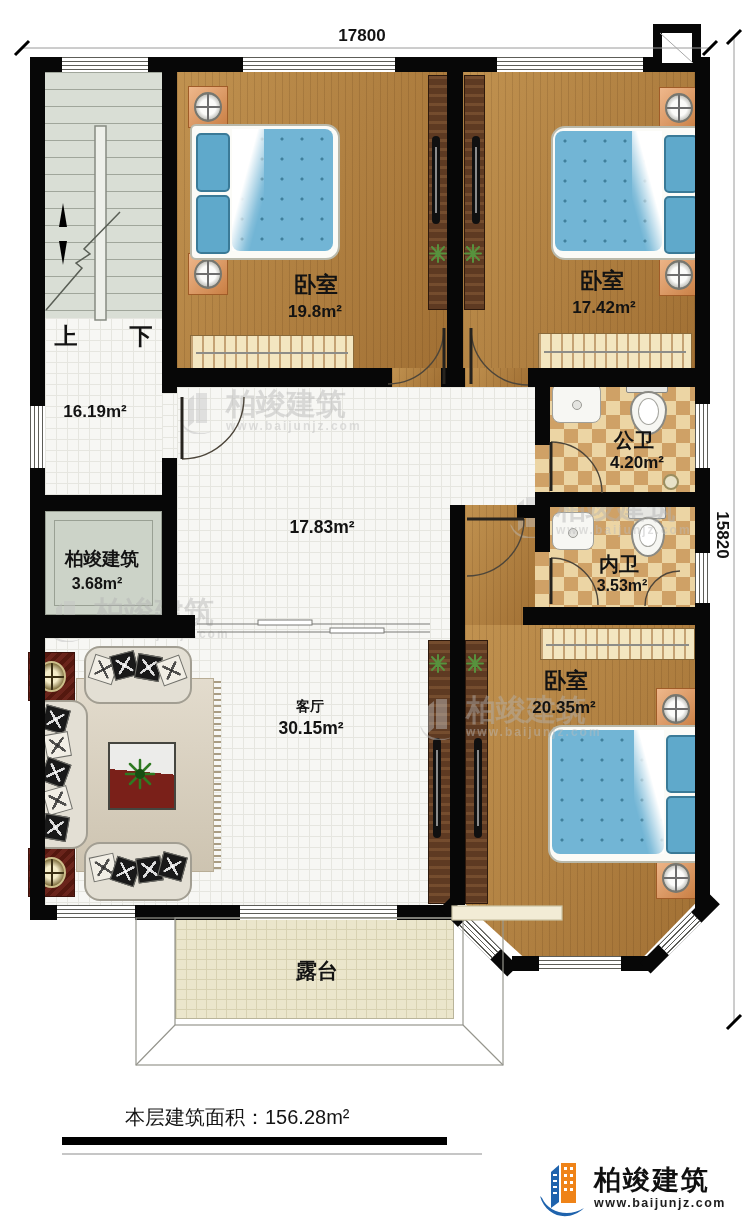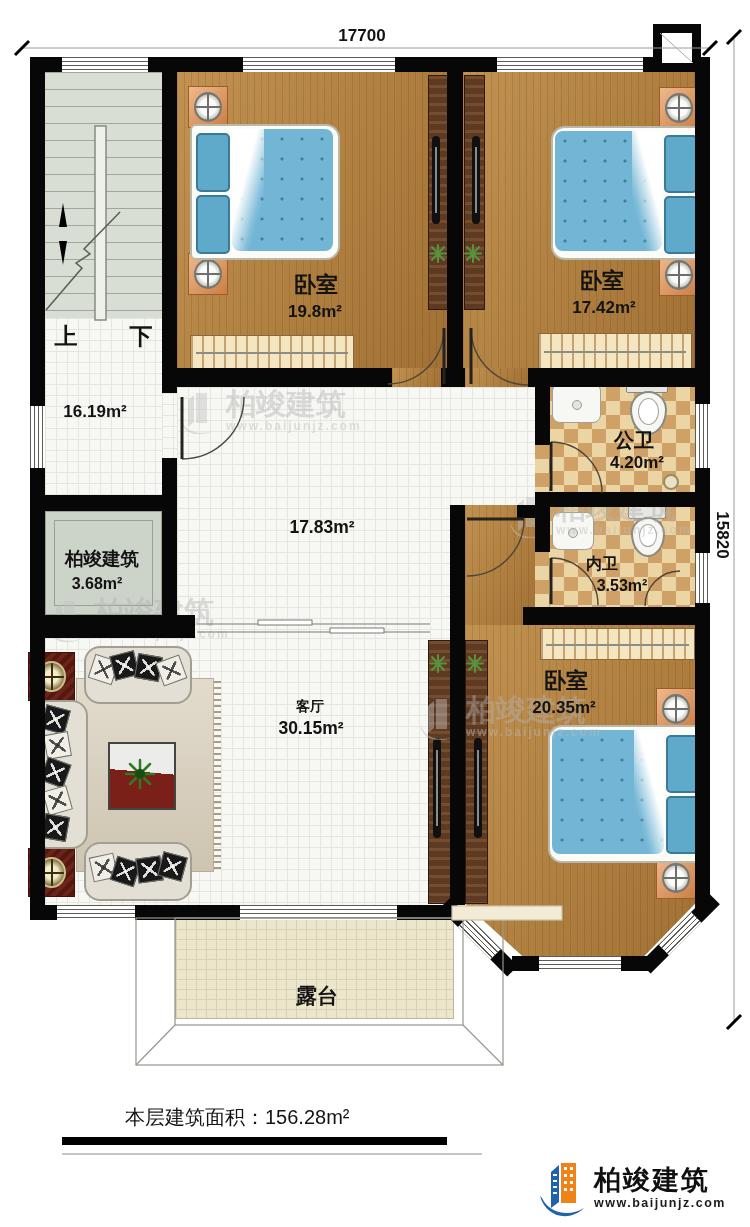--- a/index.html
+++ b/index.html
@@ -326,42 +326,42 @@
     </g>
     <circle cx="140" cy="774" r="5" fill="#174f12"></circle>
     <g stroke="#57923d" stroke-width="2" stroke-linecap="round">
       <path d="M438 245 L438 262 M430 253.5 L446 253.5 M432 247 L444 260 M432 260 L444 247"></path>
       <path d="M473 245 L473 262 M465 253.5 L481 253.5 M467 247 L479 260 M467 260 L479 247"></path>
       <path d="M475 655 L475 672 M467 663.5 L483 663.5 M469 657 L481 670 M469 670 L481 657"></path>
       <path d="M438 655 L438 672 M430 663.5 L446 663.5 M432 657 L444 670 M432 670 L444 657"></path>
     </g>
   </svg>
 
-  <div class="rlabel" style="left:362px;top:36px;font-size:17px;">17700</div>
+  <div class="rlabel" style="left:362px;top:36px;font-size:17px;">17800</div>
   <div class="rlabel" style="left:722px;top:535px;font-size:17px;transform:translate(-50%,-50%) rotate(90deg);">15820</div>
 
   <div class="rlabel" style="left:316px;top:285px;font-size:22px;">卧室</div>
   <div class="rlabel" style="left:315px;top:312px;font-size:17px;">19.8m²</div>
   <div class="rlabel" style="left:602px;top:281px;font-size:22px;">卧室</div>
   <div class="rlabel" style="left:604px;top:308px;font-size:17px;">17.42m²</div>
   <div class="rlabel" style="left:566px;top:681px;font-size:22px;">卧室</div>
   <div class="rlabel" style="left:564px;top:708px;font-size:17px;">20.35m²</div>
   <div class="rlabel" style="left:95px;top:412px;font-size:17px;">16.19m²</div>
   <div class="rlabel" style="left:322px;top:528px;font-size:17.5px;">17.83m²</div>
   <div class="rlabel" style="left:310px;top:707px;font-size:14px;">客厅</div>
   <div class="rlabel" style="left:311px;top:729px;font-size:17.5px;">30.15m²</div>
   <div class="rlabel" style="left:634px;top:440px;font-size:20px;">公卫</div>
   <div class="rlabel" style="left:637px;top:463px;font-size:17px;">4.20m²</div>
-  <div class="rlabel" style="left:602px;top:564px;font-size:16px;">内卫</div>
+  <div class="rlabel" style="left:619px;top:564px;font-size:20px;">内卫</div>
   <div class="rlabel" style="left:622px;top:586px;font-size:16px;">3.53m²</div>
   <div class="rlabel" style="left:102px;top:559px;font-size:18.5px;">柏竣建筑</div>
   <div class="rlabel" style="left:97px;top:584px;font-size:16px;">3.68m²</div>
   <div class="rlabel" style="left:66px;top:337px;font-size:23px;">上</div>
   <div class="rlabel" style="left:141px;top:337px;font-size:23px;">下</div>
-  <div class="rlabel" style="left:317px;top:971px;font-size:21px;margin-top:25px;">露台</div>
+  <div class="rlabel" style="left:317px;top:971px;font-size:21px;">露台</div>
 
   <div class="fbar"></div>
   <div class="fline"></div>
   <div class="ftext" style="left:125px;top:1104px;">
     <span>本层建筑面积：</span><span>156.28m²</span>
   </div>
   <div class="ftext" style="left:125px;top:1236px;">
     <span>层高：</span><span>3.3m</span>
   </div>
 

